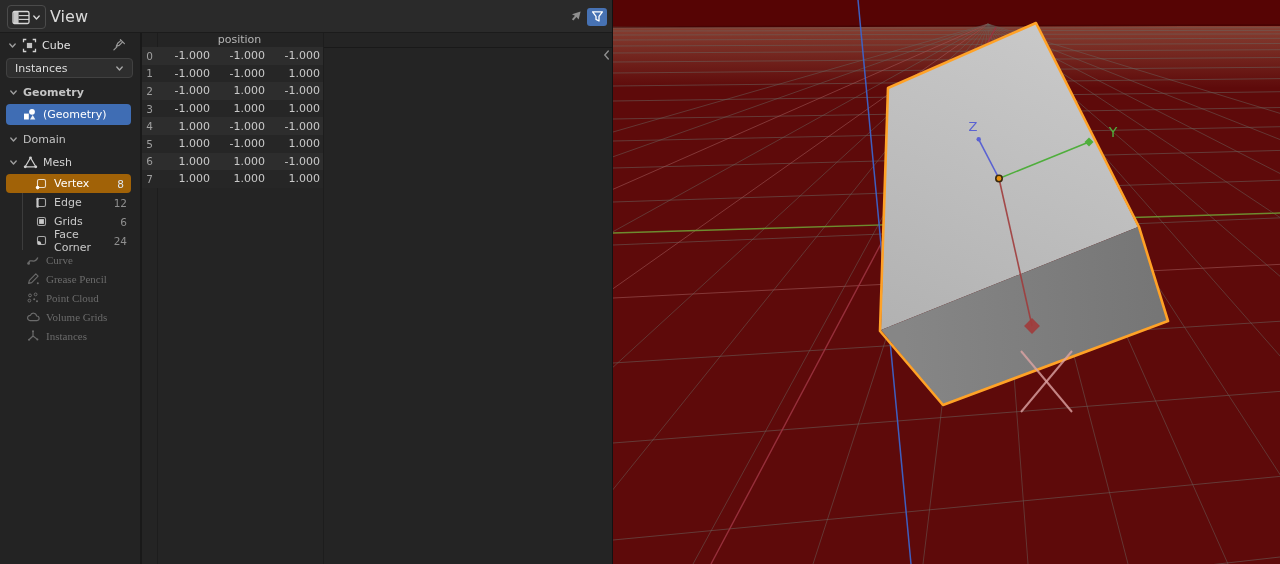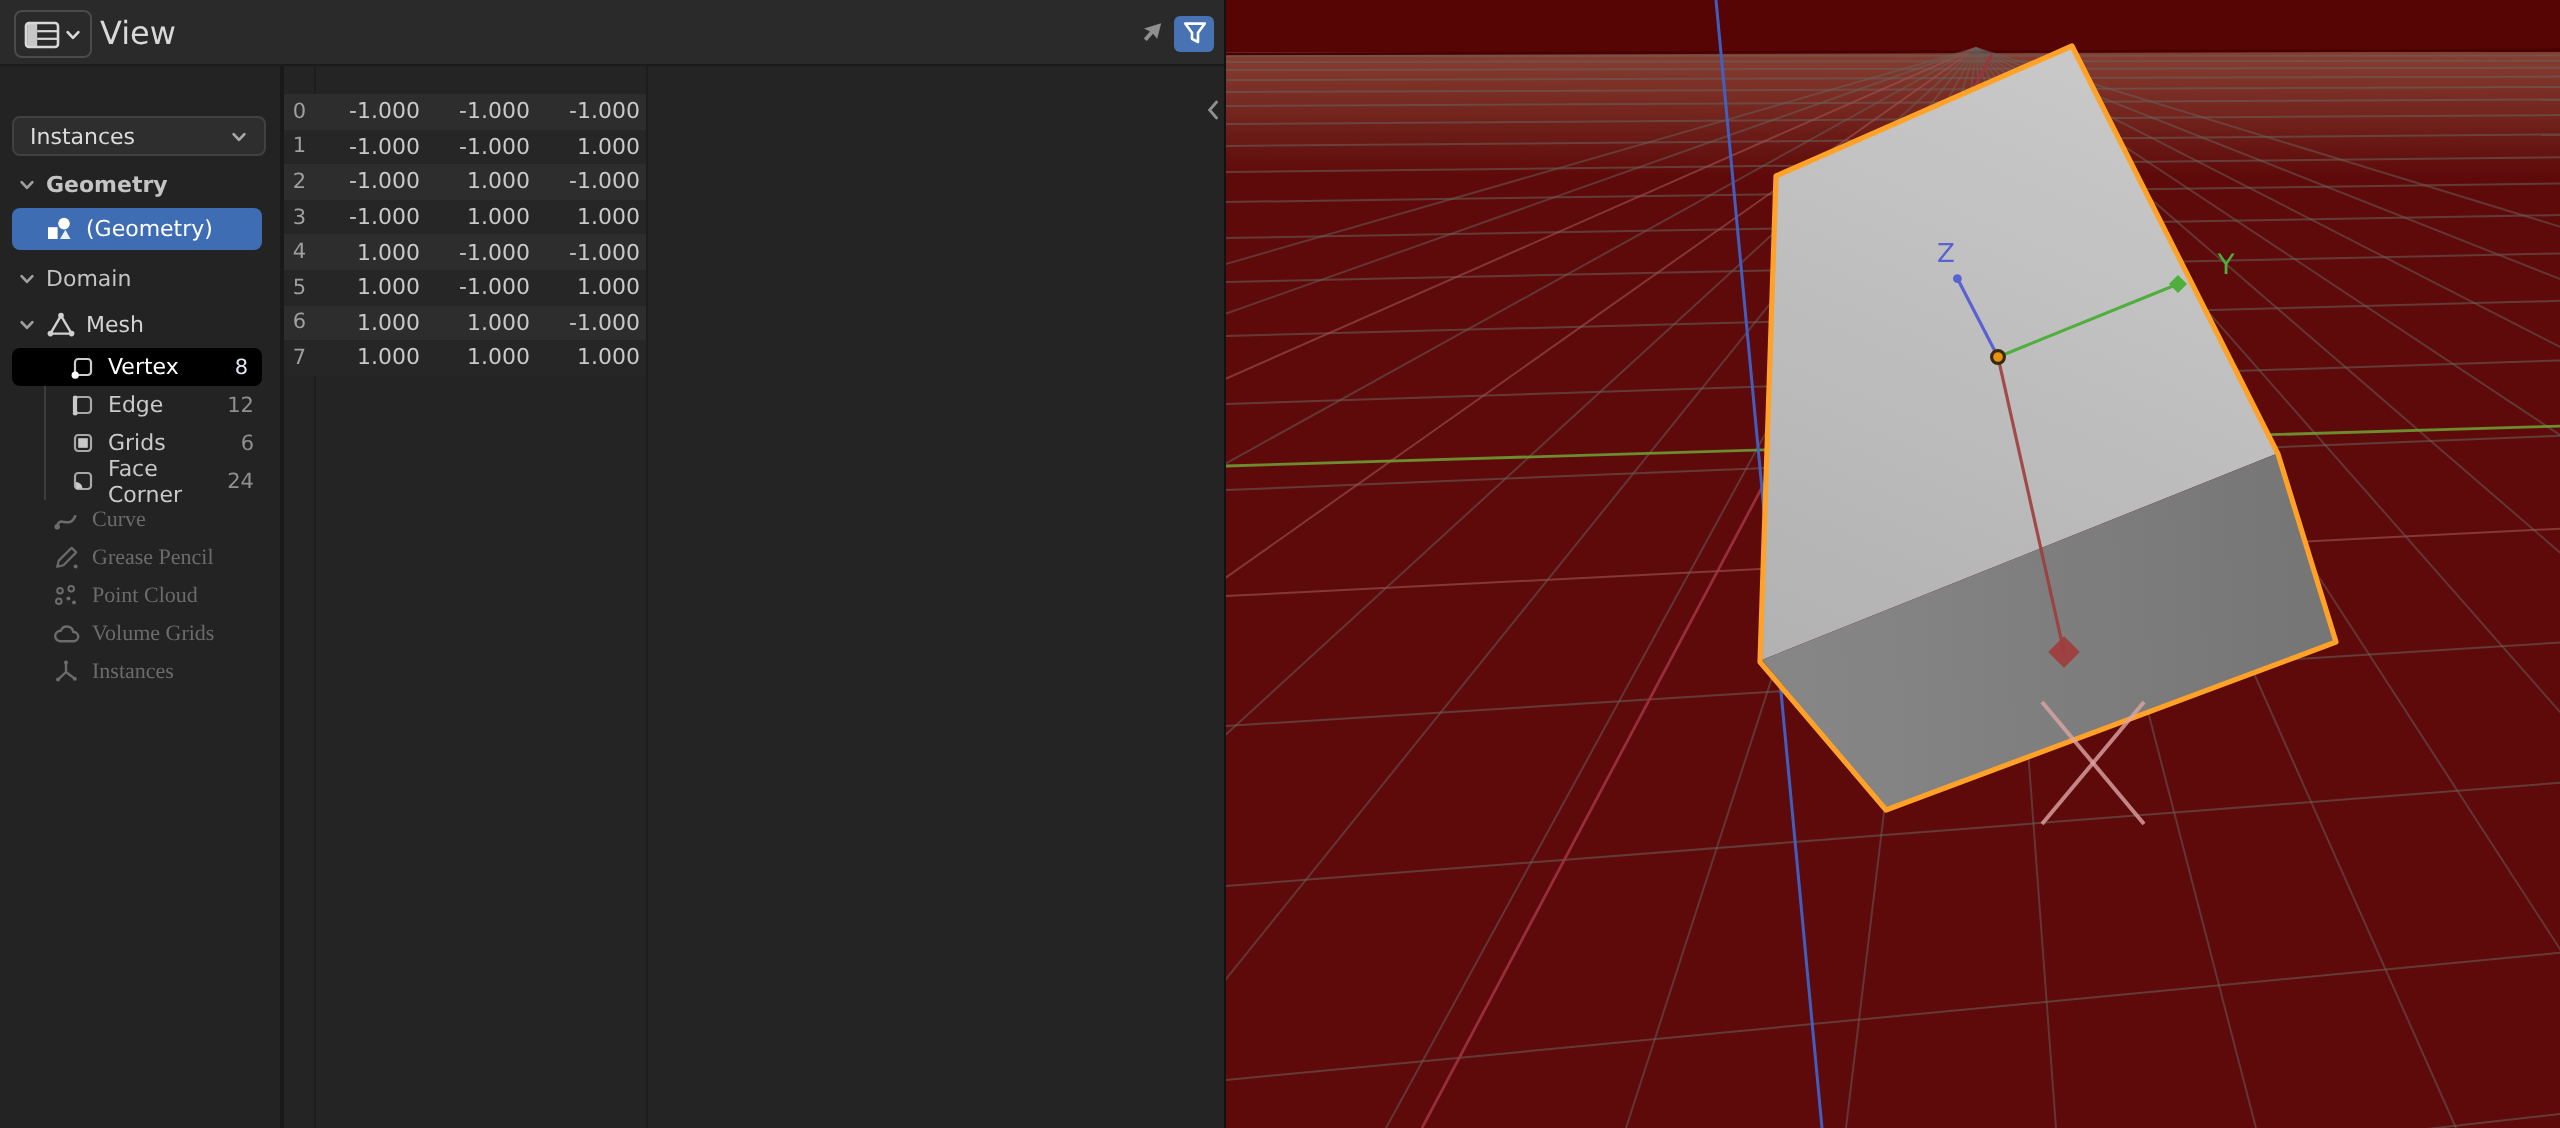--- a/index.html
+++ b/index.html
@@ -100,20 +100,39 @@
           <span class="icon">
               <svg width="13" height="13" viewBox="0 0 13 13">
                 <path d="M1.6 1.8 H11.4 L8 6.4 V11 L5 9.4 V6.4 Z" fill="none" stroke="currentColor" stroke-width="1.3" stroke-linejoin="round"></path>
               </svg>
             </span>
         </div>
       </div>
     </div>
 
     <div class="sidebar">
+      <div class="srow r-cube">
+        <span class="icon" style="color:#9f9f9f">
+            <svg width="9" height="9" viewBox="0 0 10 10">
+              <path d="M2 3.4 L5 6.6 L8 3.4" fill="none" stroke="currentColor" stroke-width="1.5" stroke-linecap="round" stroke-linejoin="round"></path>
+            </svg>
+          </span>
+        <span class="icon" style="color:#d2d2d2">
+            <svg width="15" height="15" viewBox="0 0 15 15">
+              <path d="M1.5 4.3 V1.5 H4.3 M10.7 1.5 H13.5 V4.3 M13.5 10.7 V13.5 H10.7 M4.3 13.5 H1.5 V10.7" fill="none" stroke="currentColor" stroke-width="1.3"></path>
+              <rect x="4.9" y="4.9" width="5.2" height="5.2" fill="currentColor" opacity=".92"></rect>
+            </svg>
+          </span>
+        <span>Cube</span>
+        <span class="icon pin">
+            <svg width="14" height="14" viewBox="0 0 14 14">
+              <path d="M8.4 1.6 L12.4 5.6 M10.6 3.8 L7.2 7.4 L4.3 8.3 L5.7 5.3 L9.1 2.4 M4.9 8.9 L1.9 11.9" fill="none" stroke="currentColor" stroke-width="1.2" stroke-linecap="round" stroke-linejoin="round"></path>
+            </svg>
+          </span>
+      </div>
 
       <div class="srow r-eval">
         <span>Instances</span>
         <span class="icon dd">
             <svg width="9" height="9" viewBox="0 0 10 10">
               <path d="M2 3.4 L5 6.6 L8 3.4" fill="none" stroke="currentColor" stroke-width="1.5" stroke-linecap="round" stroke-linejoin="round"></path>
             </svg>
           </span>
       </div>
 
@@ -158,21 +177,21 @@
               <circle cx="7.5" cy="2.8" r="1.4" fill="currentColor"></circle>
               <circle cx="12.8" cy="11.8" r="1.4" fill="currentColor"></circle>
               <circle cx="2.2" cy="11.8" r="1.4" fill="currentColor"></circle>
             </svg>
           </span>
         <span>Mesh</span>
       </div>
 
       <div class="indent-line"></div>
       <div class="mesh-children" id="mesh-children">
-          <div class="child-row sel" style="background: #000000;">
+          <div class="child-row sel" style="background: #a16207;">
             <span class="icon">
               <svg width="14" height="14" viewBox="0 0 14 14">
                 <rect x="3.5" y="2.5" width="8" height="8" rx="1.6" fill="none" stroke="currentColor" stroke-width="1.1" opacity=".8"></rect>
                 <circle cx="3.6" cy="10.6" r="1.8" fill="currentColor"></circle>
               </svg>
             </span>
             <span class="lbl">Vertex</span>
             <span class="cnt">8</span>
           </div>
           <div class="child-row">
@@ -255,20 +274,23 @@
                 <circle cx="3" cy="10.8" r="1" fill="currentColor"></circle>
                 <circle cx="11.4" cy="10.4" r="1" fill="currentColor"></circle>
               </svg>
             </span>
             <span>Instances</span>
           </div>
         </div>
     </div>
 
     <div class="table-area">
+      <div class="thead">
+        <div class="group">position</div>
+      </div>
       <div class="vline" style="left:15px"></div>
       <div class="vline" style="left:181px"></div>
       <div class="trows" id="trows">
           <div class="trow even">
             <span class="idx">0</span>
             <span class="val">-1.000</span>
             <span class="val">-1.000</span>
             <span class="val">-1.000</span>
           </div>
           <div class="trow odd">

